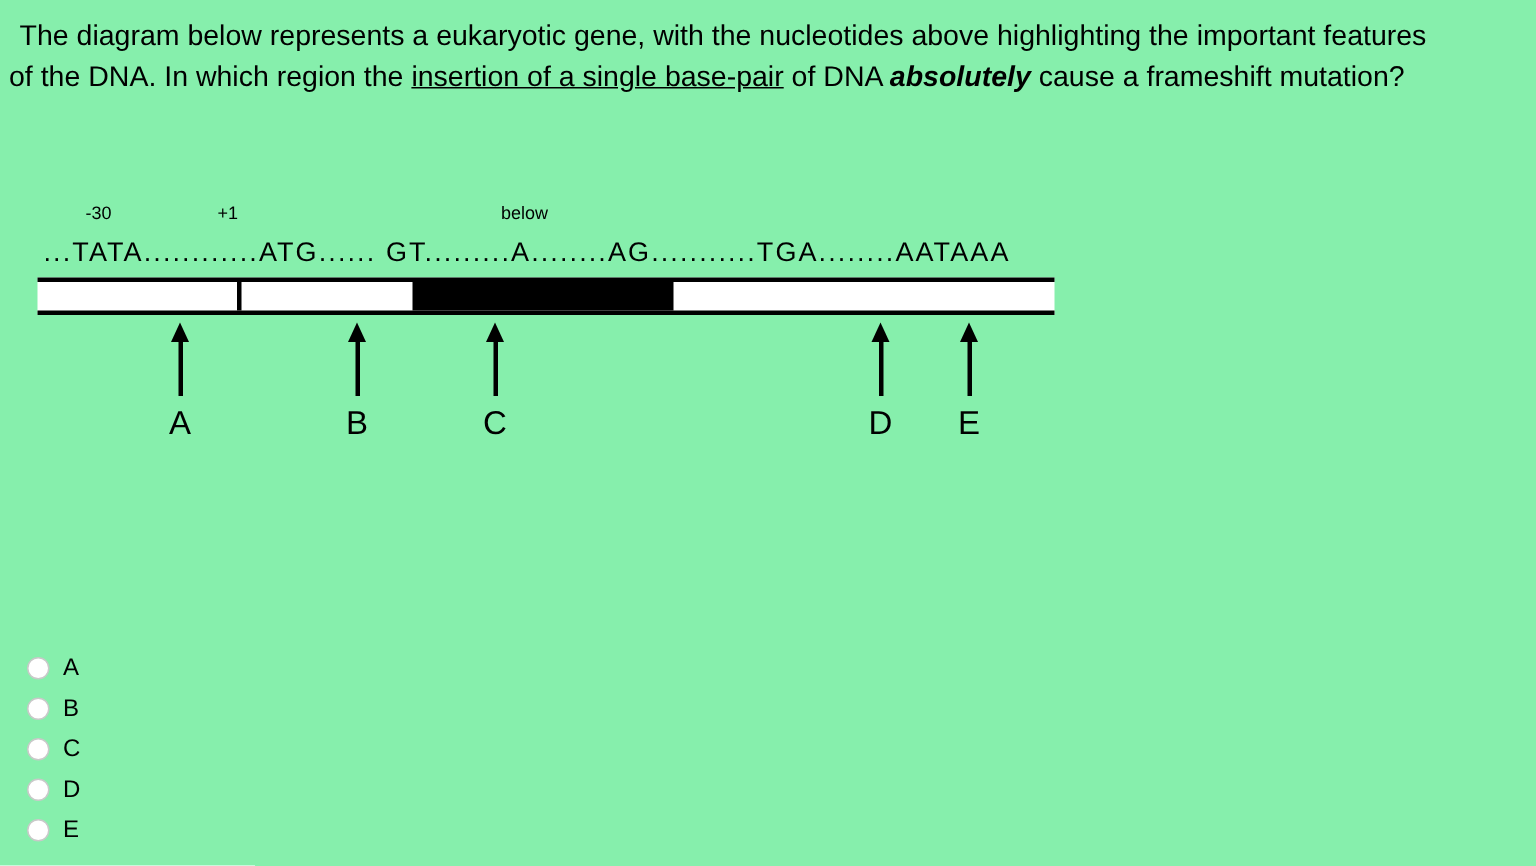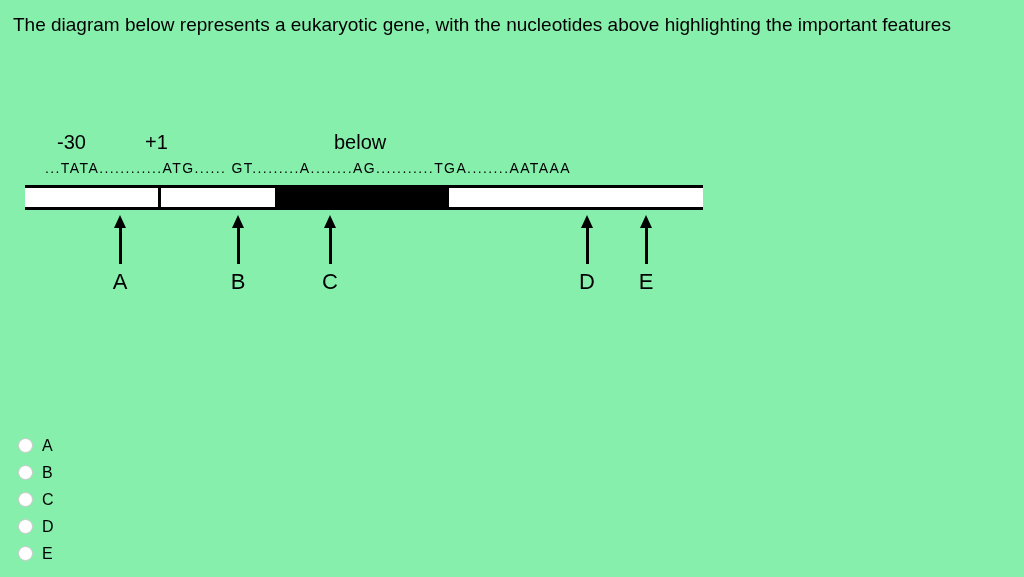--- a/index.html
+++ b/index.html
@@ -25,35 +25,35 @@
     color: #000000;
   }
   .q-line1 { padding-left: 7px; white-space: nowrap; }
   .q-line2 { white-space: nowrap; }
   .seg-underline { text-decoration: underline; }
   .seg-bold-italic { font-weight: bold; font-style: italic; }
 
   
   .diag-label {
     position: absolute;
-    font-size: 20px;
+    font-size: 12px;
     line-height: 20px;
     color: #000000;
     white-space: nowrap;
   }
   .label-minus30 { left: 57px; top: 132px; }
   .label-plus1   { left: 145px; top: 132px; }
   .label-intron  { left: 334px; top: 132px; }
 
   
   .sequence {
     position: absolute;
-    left: 45px;
+    left: 29px;
     top: 158px;
-    font-size: 14px;
+    font-size: 18px;
     line-height: 20px;
     letter-spacing: 1.4px;
     white-space: nowrap;
     color: #000000;
   }
 
   
   .gene-bar {
     position: absolute;
     left: 25px;
@@ -135,20 +135,21 @@
     color: #000000;
   }
 </style>
 </head>
 <body>
 
 <div class="screen">
 
   <div class="question">
     <div class="q-line1">The diagram below represents a eukaryotic gene, with the nucleotides above highlighting the important features</div>
+    <div class="q-line2"><span class="seg-plain">of the DNA. In which region the </span><span class="seg-underline">insertion of a single base-pair</span><span class="seg-plain"> of DNA </span><span class="seg-bold-italic">absolutely</span><span class="seg-plain"> cause a frameshift mutation?</span></div>
   </div>
 
   <div>
     <div class="diag-label label-minus30">-30</div>
     <div class="diag-label label-plus1">+1</div>
     <div class="diag-label label-intron">below</div>
 
     <div class="sequence">...TATA............ATG...... GT.........A........AG...........TGA........AATAAA</div>
 
     <div class="gene-bar">

